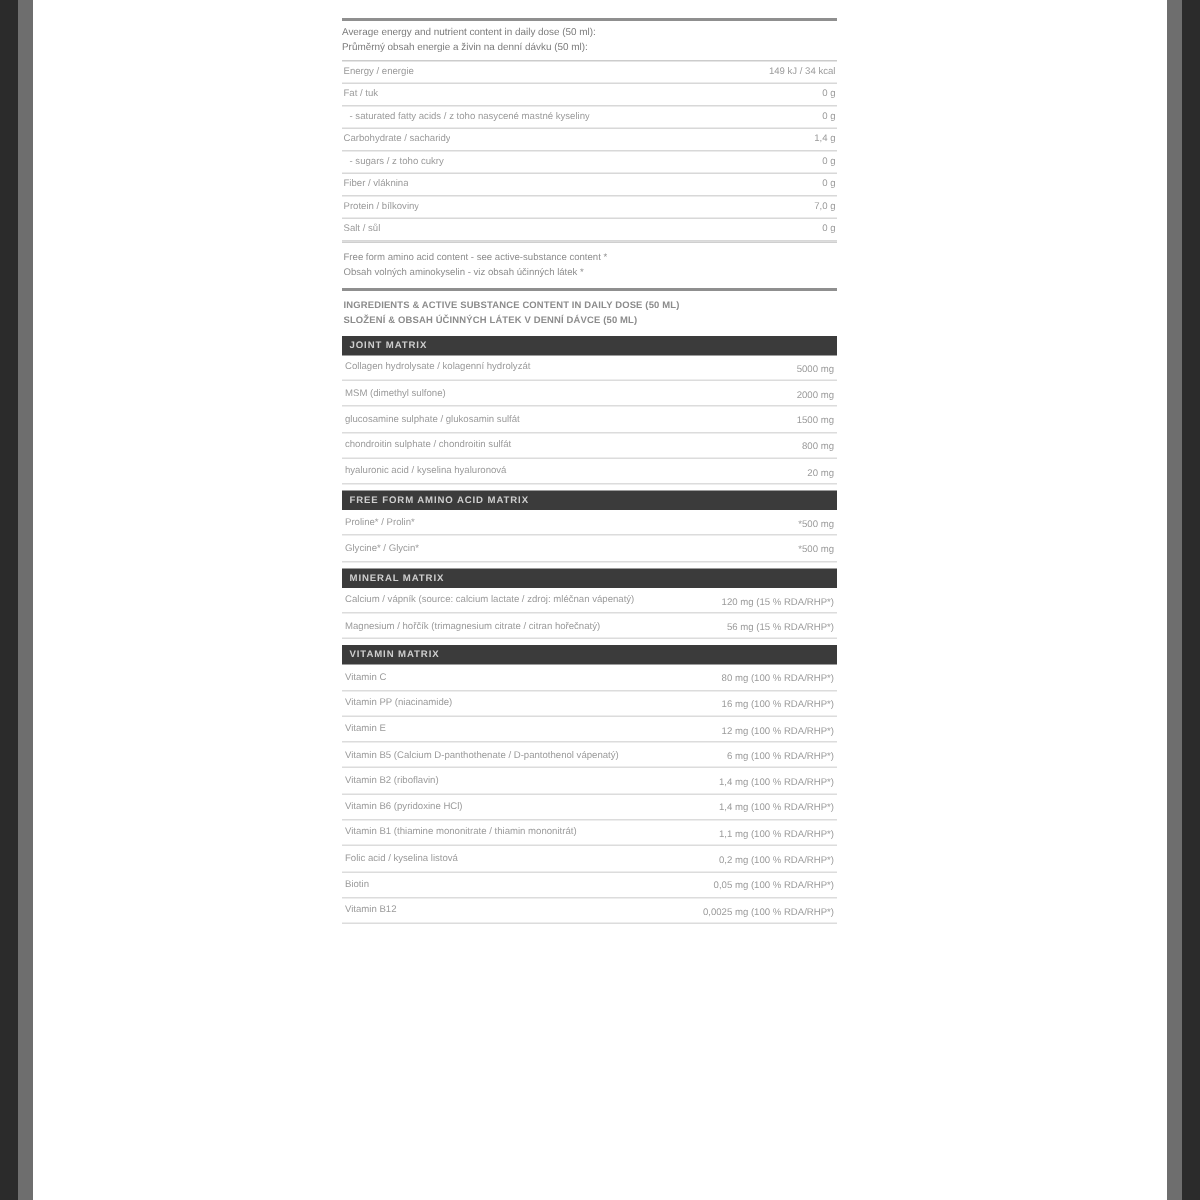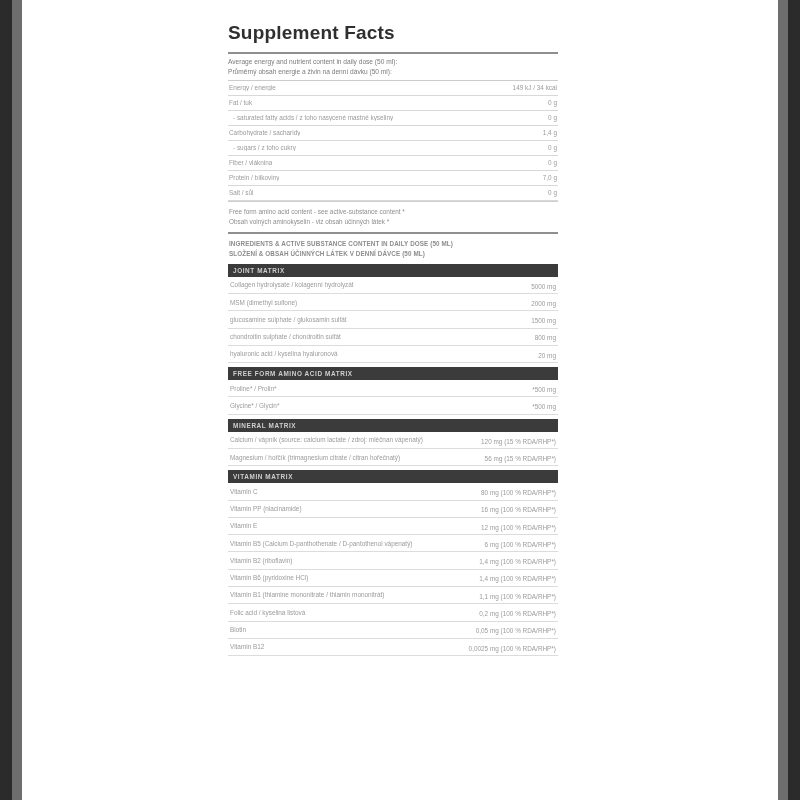--- a/index.html
+++ b/index.html
@@ -119,21 +119,20 @@
 </head>
 <body>
 
 <div id="page">
   <div class="edge-band left"></div>
   <div class="edge-band2 left"></div>
   <div class="edge-band right"></div>
   <div class="edge-band2 right"></div>
 
   <div class="panel">
-    <div class="facts-title">Supplement Facts</div>
 
     <div class="intro">
       <div>Average energy and nutrient content in daily dose (50 ml):</div>
       <div>Průměrný obsah energie a živin na denní dávku (50 ml):</div>
     </div>
 
     <div>
       <div class="nutrow">
         <span class="nm">Energy / energie</span>
         <span class="vl">149 kJ / 34 kcal</span>

